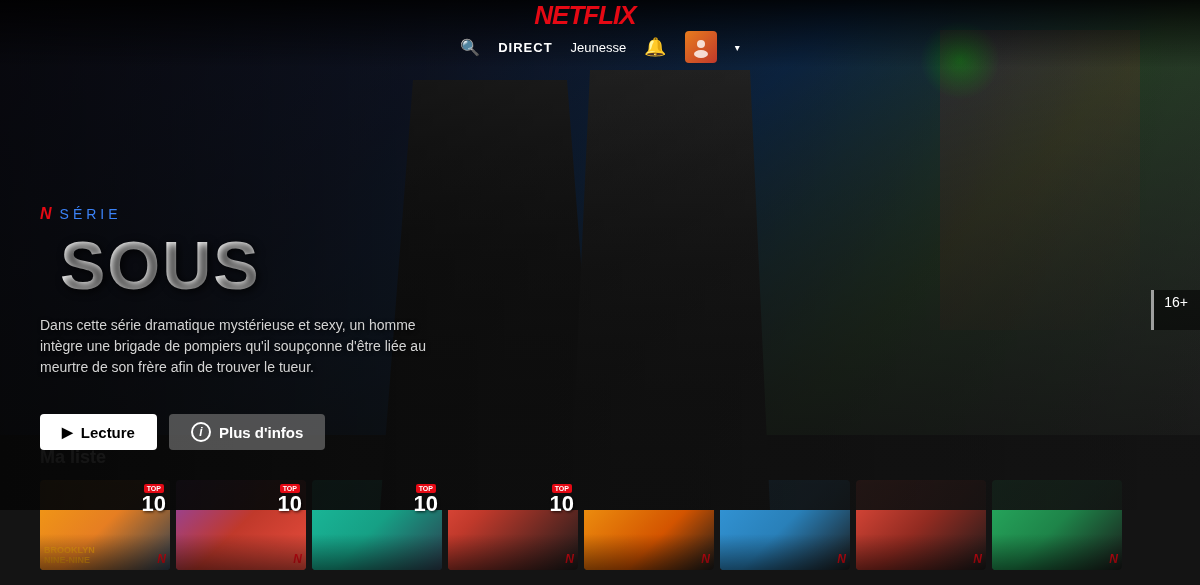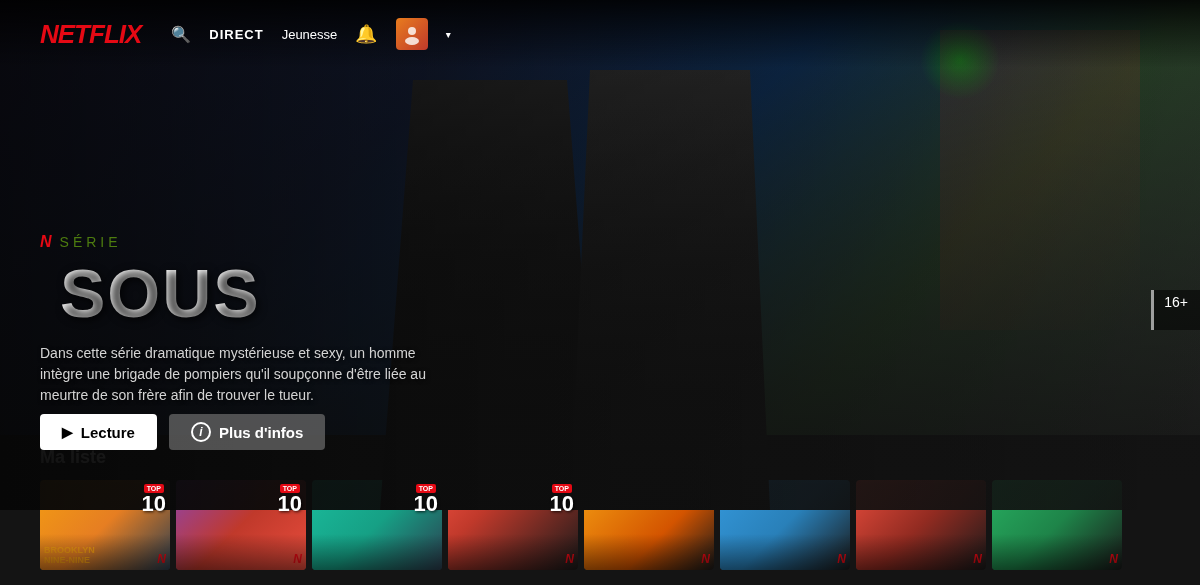--- a/index.html
+++ b/index.html
@@ -15,20 +15,21 @@
     
     .navbar {
       position: absolute;
       top: 0; left: 0; right: 0;
       height: 68px;
       background: linear-gradient(to bottom, rgba(0,0,0,0.85) 0%, transparent 100%);
       display: flex;
       align-items: center;
       padding: 0 40px;
       z-index: 100;
+      flex-direction: column;
     }
     .netflix-logo {
       color: #E50914;
       font-size: 26px;
       font-weight: 900;
       letter-spacing: -1px;
       margin-right: 30px;
       font-style: italic;
     }
     .nav-links {
@@ -184,21 +185,21 @@
       gap: 8px;
       margin-bottom: 8px;
     }
     .serie-badge .n-logo {
       color: #E50914;
       font-size: 16px;
       font-weight: 900;
       font-style: italic;
     }
     .serie-badge .serie-label {
-      color: #4d7c0f;
+      color: #3b82f6;
       font-size: 14px;
       letter-spacing: 4px;
       font-weight: 300;
     }
 
     .hero-title {
       font-size: 68px;
       font-weight: 900;
       line-height: 1.0;
       color: white;
@@ -212,21 +213,21 @@
       -webkit-text-fill-color: transparent;
       background-clip: text;
       margin-left: 20px;
     }
 
     .hero-description {
       max-width: 420px;
       font-size: 14px;
       line-height: 1.5;
       color: #d4d4d4;
-      margin-bottom: 8px;
+      margin-bottom: 36px;
       text-shadow: 1px 1px 4px rgba(0,0,0,0.9);
     }
 
     .hero-buttons {
       display: flex;
       gap: 12px;
     }
 
     .btn-play {
       display: flex;

